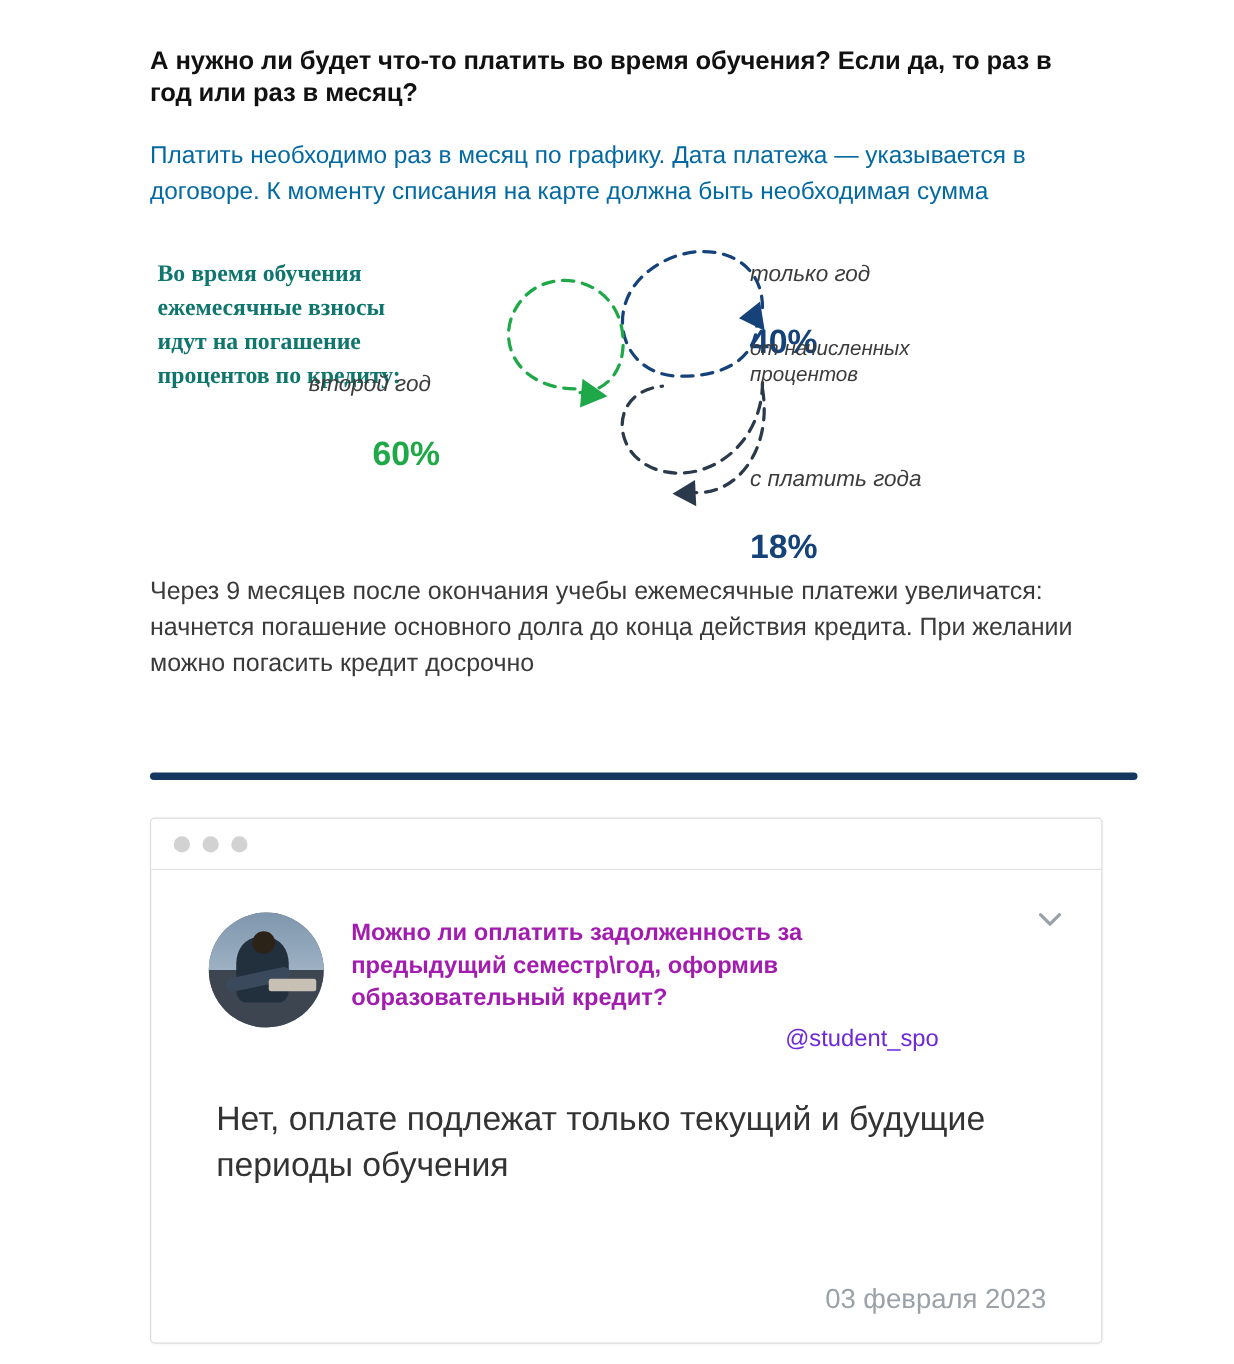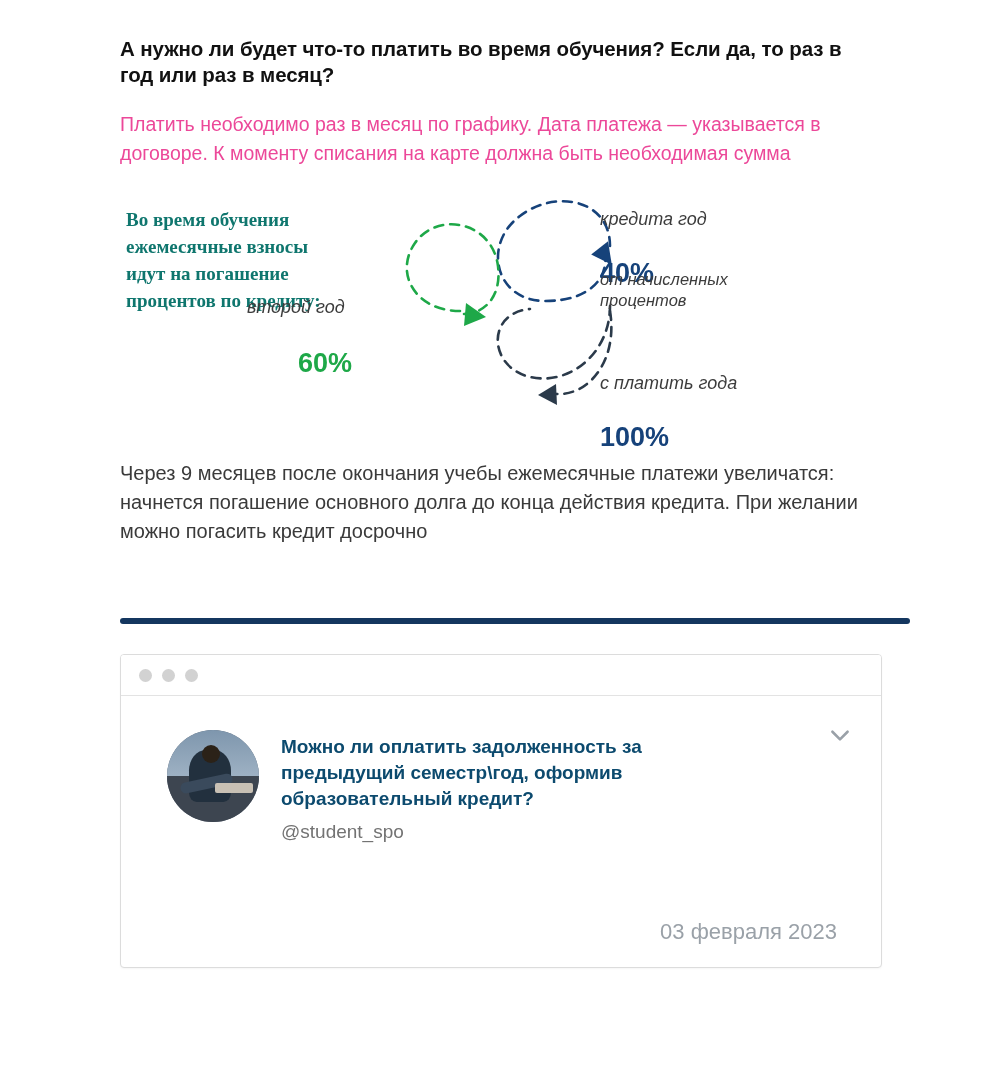--- a/index.html
+++ b/index.html
@@ -28,21 +28,21 @@
     font-weight: bold;
     line-height: 1.28;
     color: #111111;
     letter-spacing: -0.1px;
     margin: 0 0 22px 0;
     max-width: 760px;
   }
   .faq-answer {
     font-size: 19.5px;
     line-height: 1.45;
-    color: #ec4899;
+    color: #0369a1;
     margin: 0;
     max-width: 770px;
   }
   
   .infographic {
     position: relative;
     height: 270px;
     margin-top: 14px;
   }
   .info-left {
@@ -164,28 +164,29 @@
   .avatar .sky { position:absolute; left:0; top:0; width:100%; height:52%; background:linear-gradient(180deg,#7e96ad,#9fb2c4);}
   .avatar .ground { position:absolute; left:0; bottom:0; width:100%; height:50%; background:#3d4550;}
   .avatar .person { position:absolute; left:24%; top:22%; width:46%; height:56%; background:#22303e; border-radius:40% 40% 18% 18%;}
   .avatar .head { position:absolute; left:38%; top:16%; width:20%; height:20%; background:#2b2218; border-radius:50%;}
   .avatar .arm { position:absolute; left:14%; top:52%; width:58%; height:12%; background:#3a4a5c; border-radius:6px; transform:rotate(-12deg);}
   .avatar .板 { position:absolute; right:6%; top:58%; width:42%; height:10%; background:#c8c0b4; border-radius:2px;}
   .post-q {
     font-size: 19px;
     font-weight: bold;
     line-height: 1.36;
-    color: #0c4a6e;
+    color: #a21caf;
     margin: 4px 0 0 0;
     max-width: 470px;
   }
   .post-handle {
     font-size: 19px;
-    color: #737373;
+    color: #6d28d9;
     margin-top: 10px;
+    text-align: right;
   }
   .post-answer {
     font-size: 27px;
     line-height: 1.35;
     color: #333333;
     margin: 34px 0 0 6px;
     max-width: 690px;
   }
   .post-date {
     margin-top: 76px;
@@ -214,29 +215,29 @@
       <polygon points="243,60 256,80 233,79" fill="#16427a" transform="rotate(24 245,72)"></polygon>
 
       <path d="M100,130 C55,130 34,92 55,62 C77,30 132,40 138,85 C142,118 122,133 104,133" fill="none" stroke="#1ea848" stroke-width="2.6" stroke-dasharray="9 7" stroke-linecap="round"></path>
       <polygon points="106,122 126,136 104,145" fill="#1ea848"></polygon>
 
       <path d="M250,125 C250,172 210,205 170,196 C128,186 126,132 170,128" fill="none" stroke="#2b3a4a" stroke-width="2.6" stroke-dasharray="9 7" stroke-linecap="round"></path>
       <path d="M250,130 C258,178 230,215 196,213" fill="none" stroke="#2b3a4a" stroke-width="2.6" stroke-dasharray="9 7" stroke-linecap="round"></path>
       <polygon points="196,203 178,214 197,224" fill="#2b3a4a"></polygon>
     </svg>
 
-    <div class="lbl lbl-italic" id="lbl-first-year">кредита год</div>
+    <div class="lbl lbl-italic" id="lbl-first-year">только год</div>
     <div class="lbl lbl-pct navy" id="lbl-first-pct">40%</div>
     <div class="lbl sub-note" id="lbl-first-note">от начисленных процентов</div>
 
     <div class="lbl lbl-italic" id="lbl-second-year">второй год</div>
     <div class="lbl lbl-pct green" id="lbl-second-pct">60%</div>
 
     <div class="lbl lbl-italic" id="lbl-third-year">с платить года</div>
-    <div class="lbl lbl-pct navy" id="lbl-third-pct">100%</div>
+    <div class="lbl lbl-pct navy" id="lbl-third-pct">18%</div>
   </div>
 
   <p class="after-text">Через 9 месяцев после окончания учебы ежемесячные платежи увеличатся: начнется погашение основного долга до конца действия кредита. При желании можно погасить кредит досрочно</p>
 
   <div class="divider"></div>
 
   <div class="card">
     <div class="card-titlebar">
       <span class="dot"></span>
       <span class="dot"></span>
@@ -258,18 +259,19 @@
           <div class="head"></div>
           <div class="arm"></div>
           <div class="板"></div>
         </div>
         <div>
           <div class="post-q">Можно ли оплатить задолженность за предыдущий семестр\год, оформив образовательный кредит?</div>
           <div class="post-handle">@student_spo</div>
         </div>
       </div>
 
+      <div class="post-answer">Нет, оплате подлежат только текущий и будущие периоды обучения</div>
 
       <div class="post-date">03 февраля 2023</div>
     </div>
   </div>
 
 </div>
 
 </body></html>

